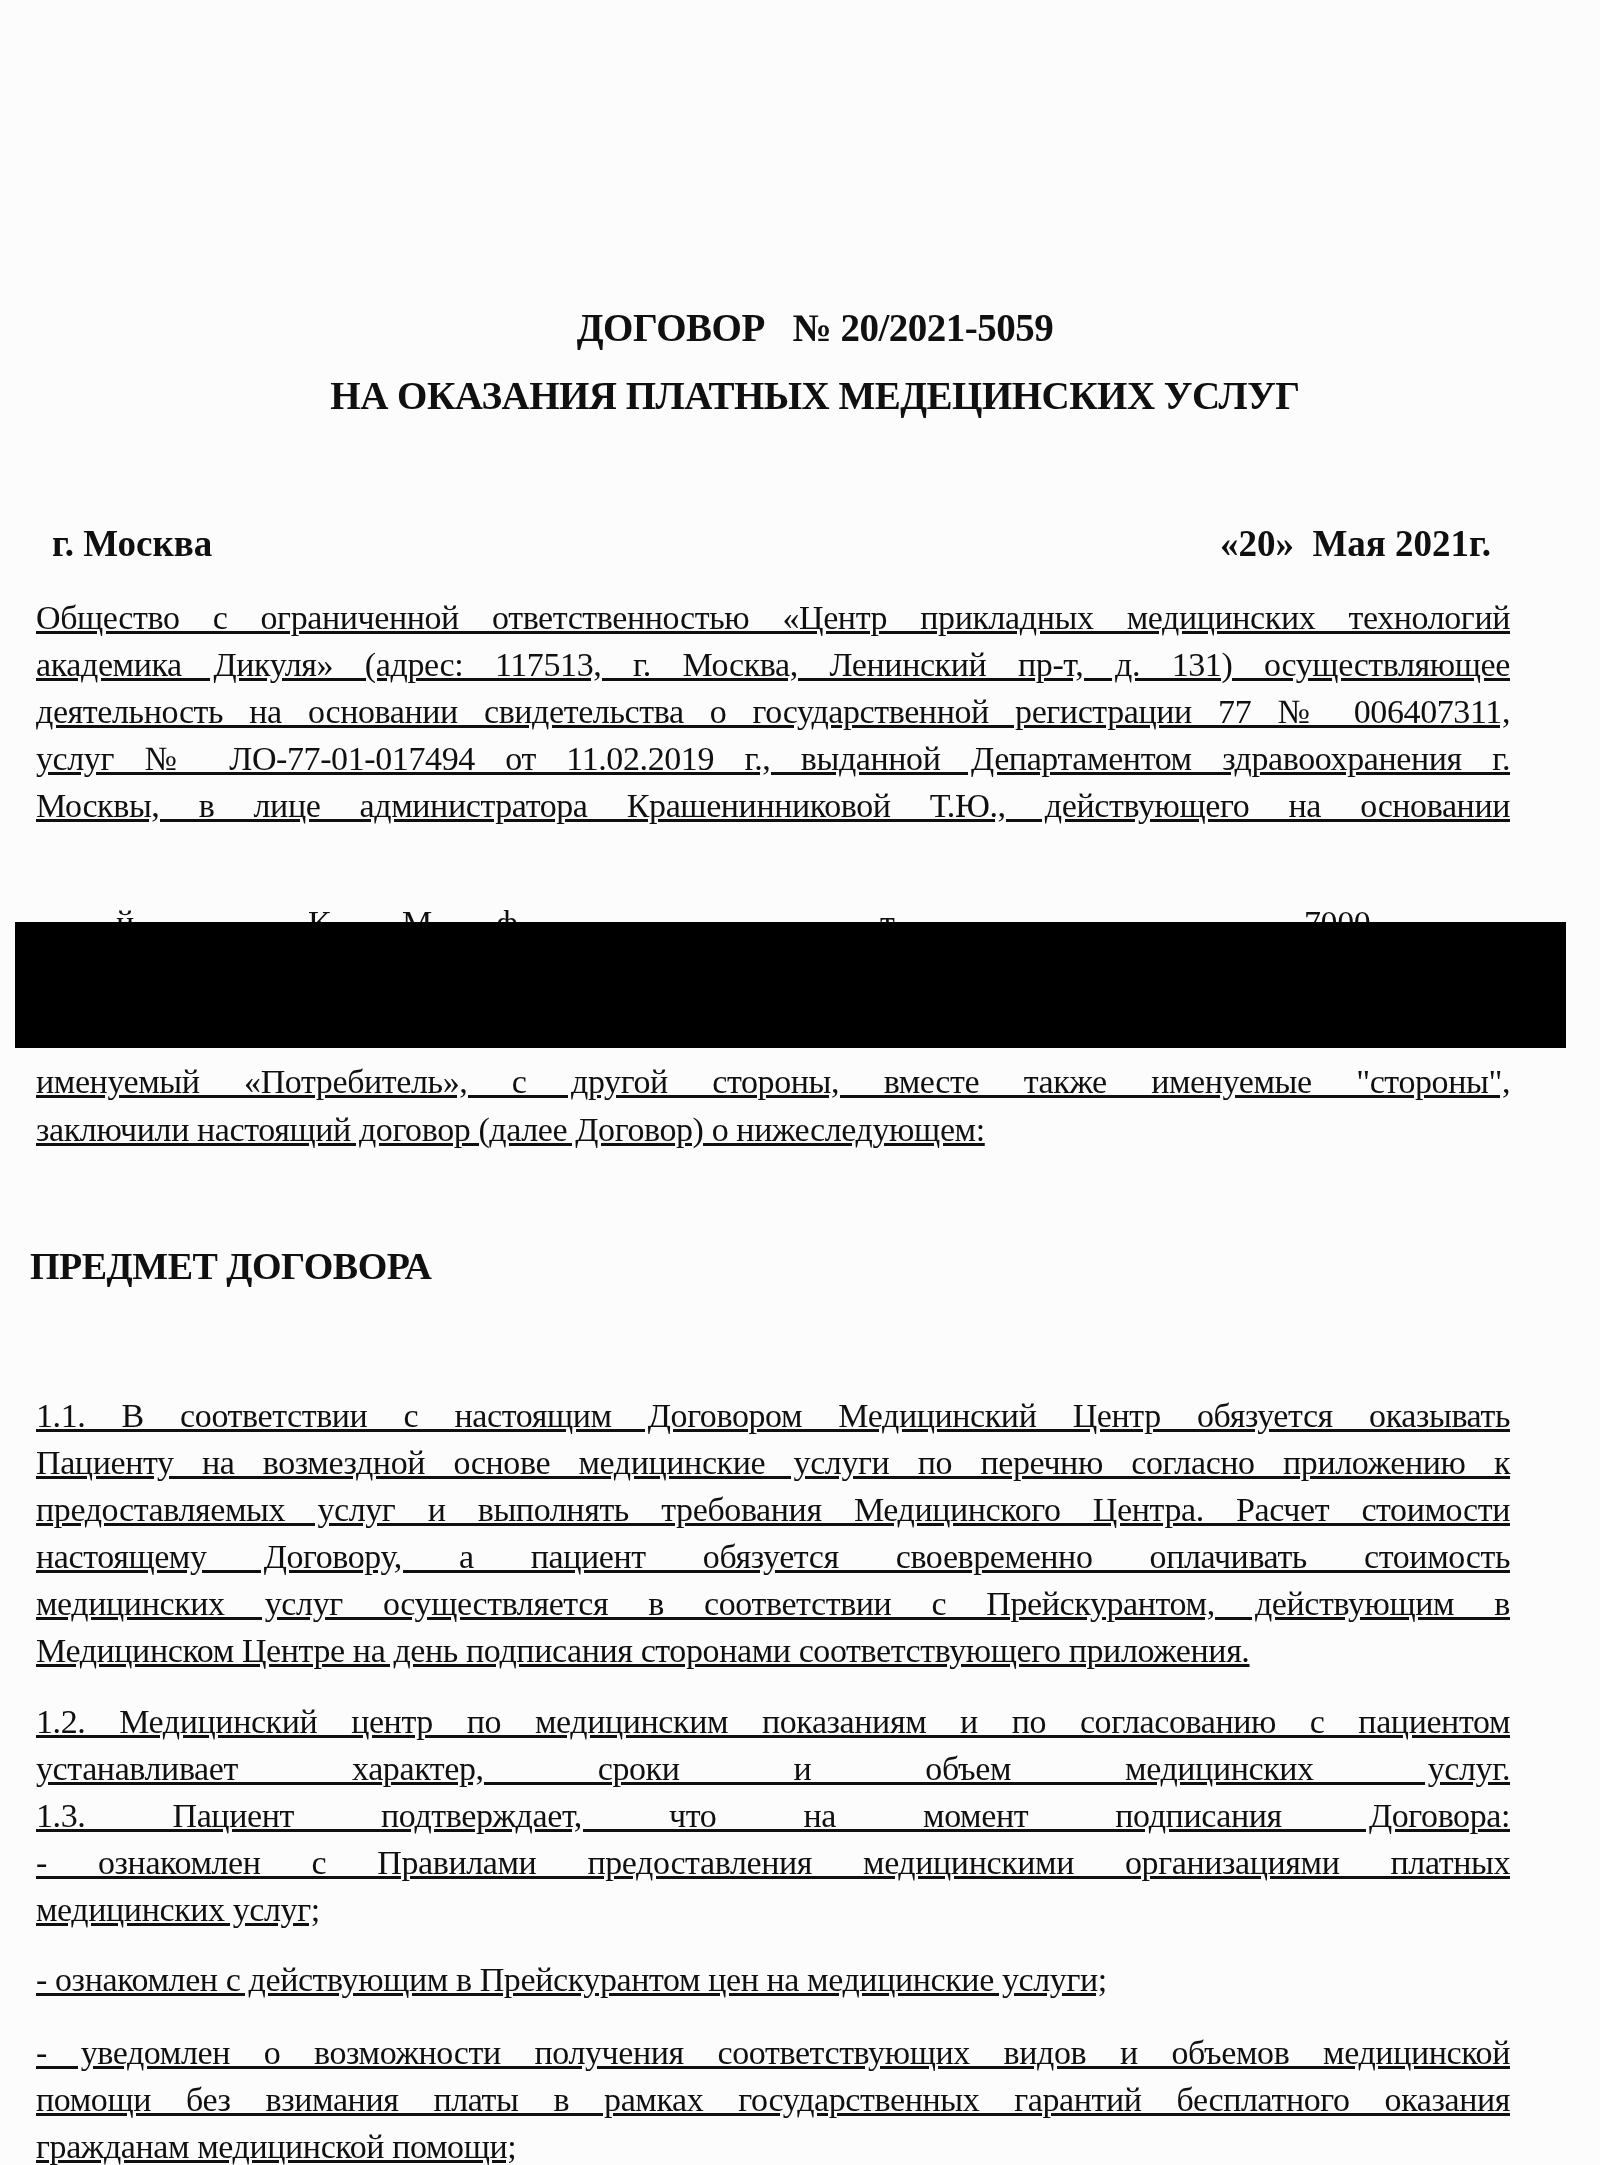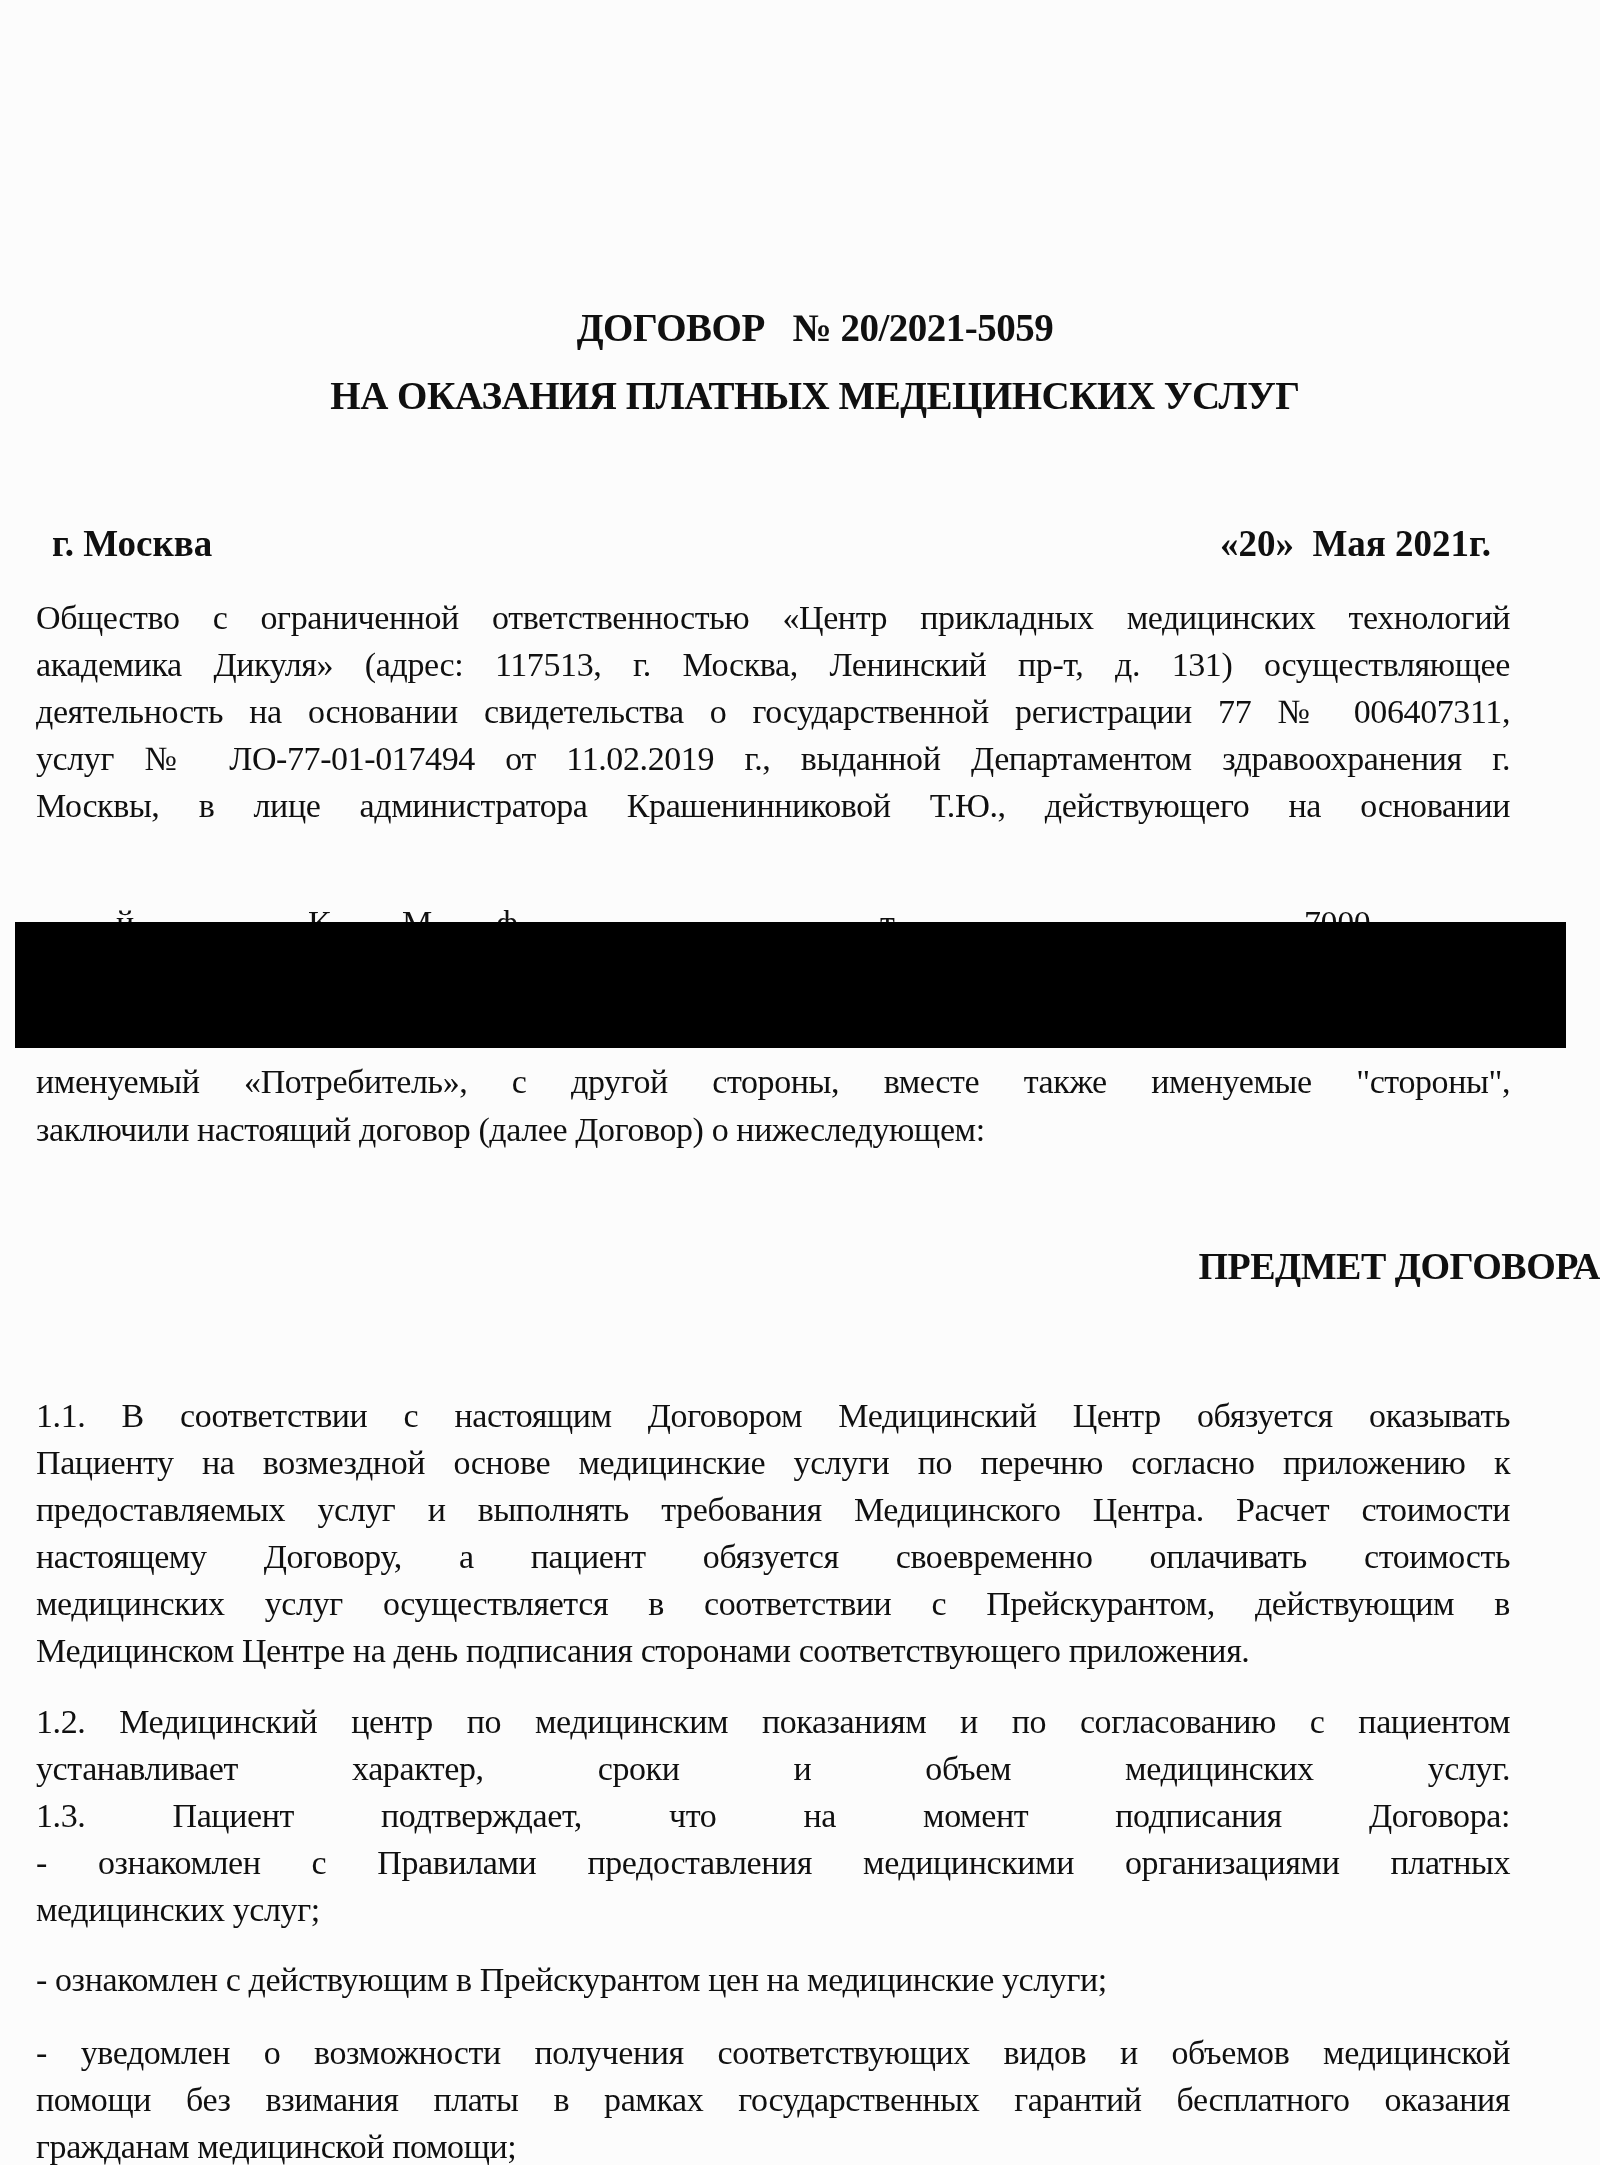--- a/index.html
+++ b/index.html
@@ -21,32 +21,32 @@
   
   .dateline{
     left:36px;width:1474px;
     display:flex;justify-content:space-between;
     font-weight:bold;font-size:37px;line-height:42px;
     padding-left:0;box-sizing:border-box;
   }
   .dateline .city{padding-left:16px;white-space:pre;}
   .dateline .date{padding-right:19px;white-space:pre;margin-left:40px;}
   
-  .block{left:36px;width:1474px;}
+  .block{left:36px;width:1474px;text-decoration:underline;}
   .ln{
     font-size:34px;line-height:47px;height:47px;
     letter-spacing:-0.4px;
     overflow:visible;white-space:normal;
   }
   .j{text-align:justify;text-align-last:justify;}
   .l{text-align:left;text-align-last:left;}
   .pitch48 .ln{line-height:48px;height:48px;}
   
   .section-heading{
-    left:30px;width:1570px;text-align:right;
+    left:30px;width:1570px;text-align:left;
     font-weight:bold;font-size:38px;line-height:42px;
     letter-spacing:-0.5px;
   }
   
   .frag-strip{
     left:36px;top:903px;width:1474px;height:19px;
     overflow:hidden;
   }
   .frag-strip span{
     position:absolute;top:0;

